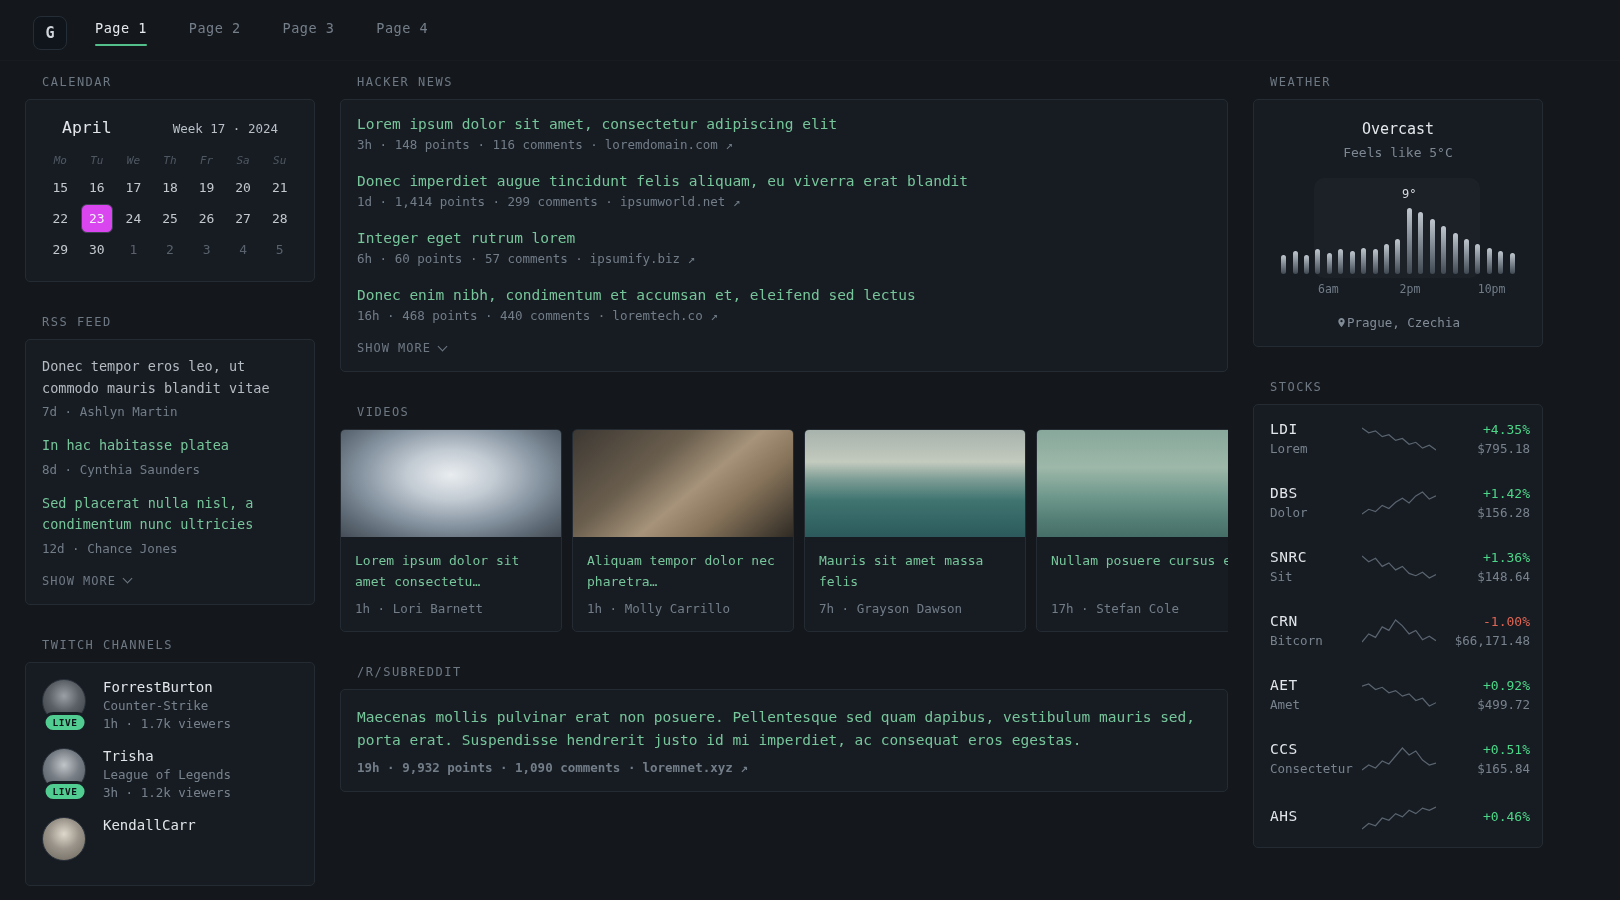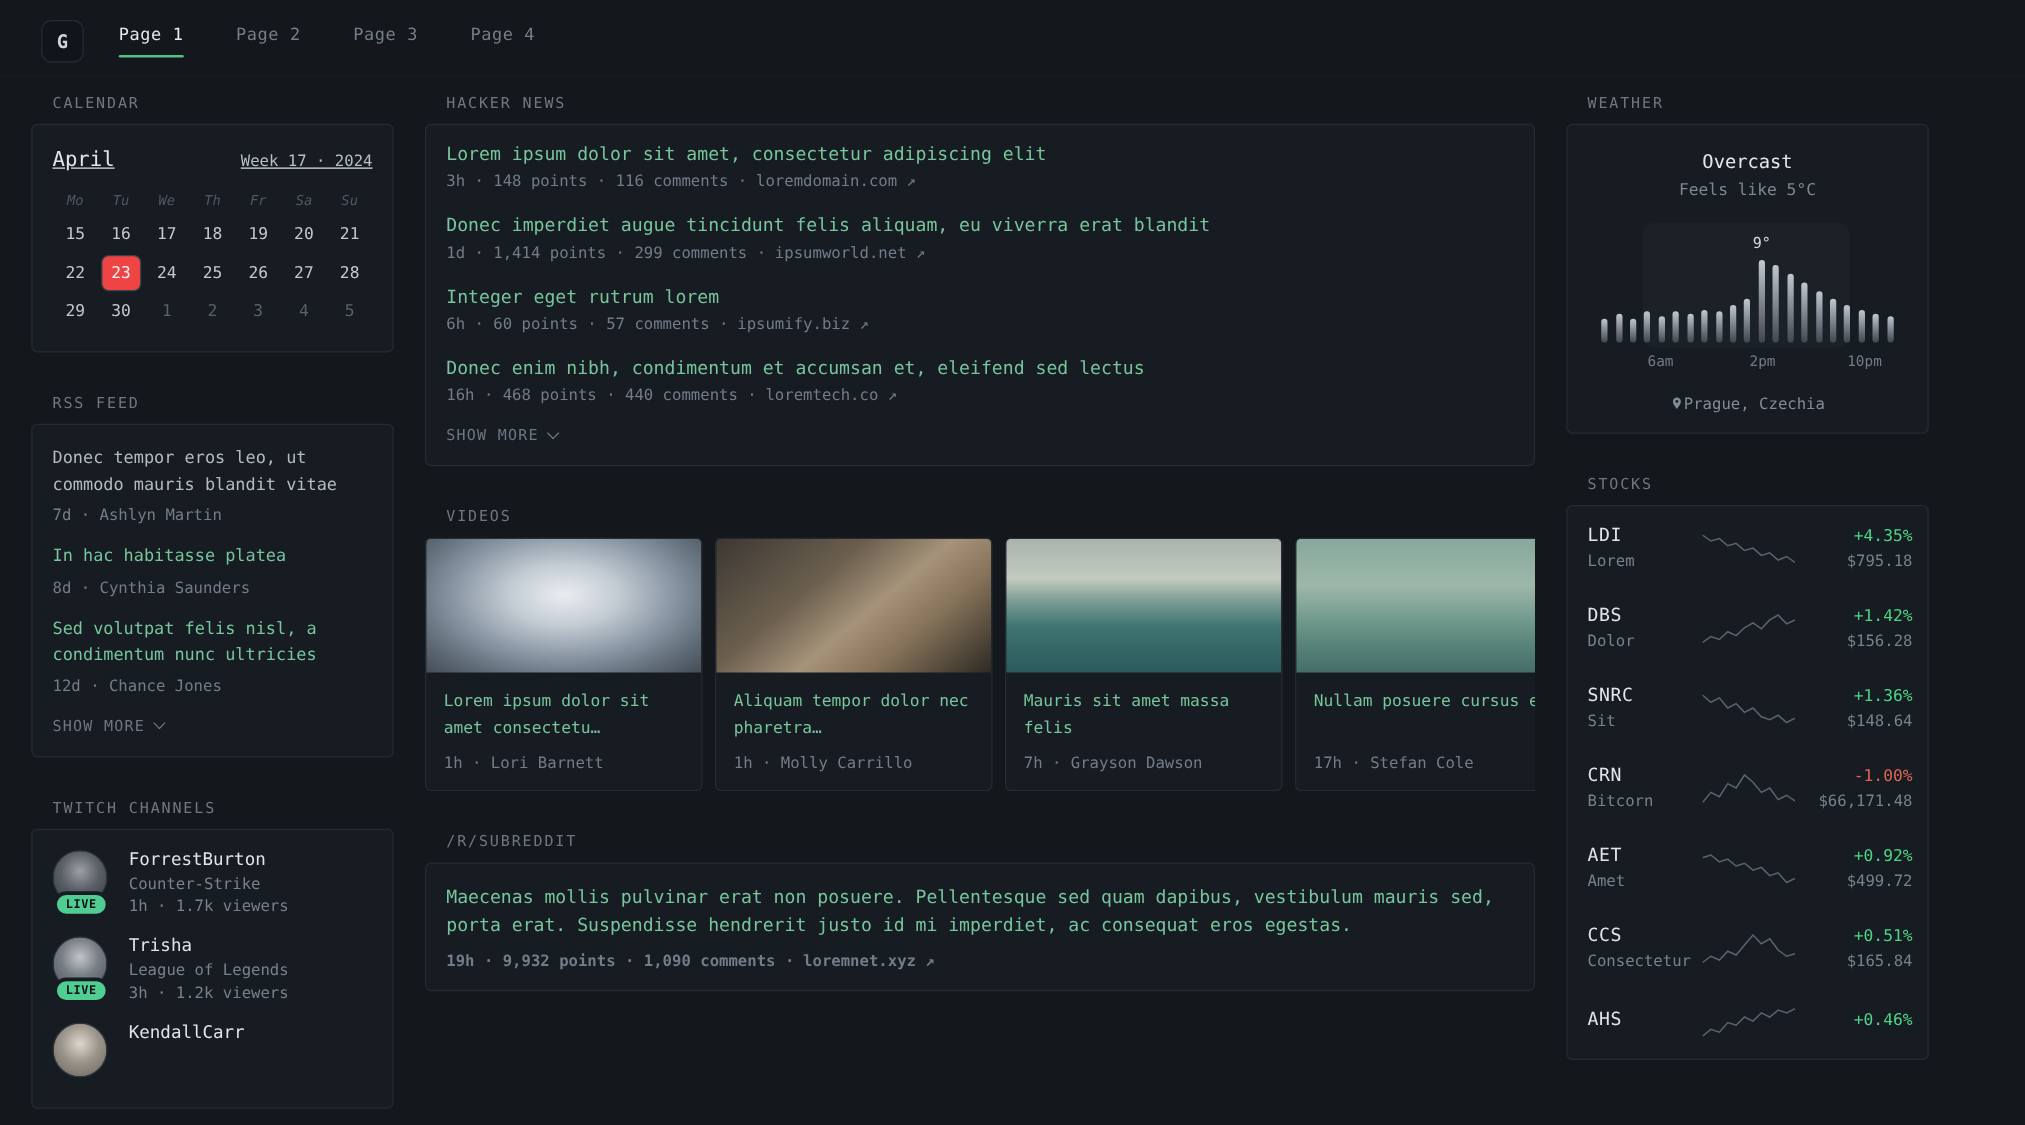--- a/index.html
+++ b/index.html
@@ -35,29 +35,29 @@
   .col-left,.col-right{width:290px; flex:none;}
   .col-mid{flex:1; min-width:0;}
   .col > section + section{margin-top:33px;}
   .sec{font-size:12px; font-weight:normal; color:var(--dimmer); letter-spacing:1.5px;
        margin:0 0 10px 17px;}
   .box{background:var(--box); border:1px solid var(--border); border-radius:5px;
        padding:16px;}
 
   
   .cal-head{display:flex; justify-content:space-between; align-items:baseline;
-       margin:2px 0 12px;text-decoration:underline;}
+       margin:2px 20px 12px;}
   .cal-month{font-size:16.5px; color:#e2e6ea;}
   .cal-week{font-size:12.5px; color:#b8bfc6;}
   .cal-days,.cal-grid{display:grid; grid-template-columns:repeat(7,1fr); text-align:center;}
   .cal-days span{font-size:11px; font-style:italic; color:#4f5862; padding:5px 0;}
   .cal-cell{font-size:13px; color:#c3c9cf; padding:6px 0; margin:1px 2px;
        border-radius:6px; border:1px solid transparent;}
   .cal-cell.muted{color:var(--muted);}
-  .cal-cell.selected{background:#ef4444; border-color:#39424c; color:#f0f3f5;}
+  .cal-cell.selected{background:#d946ef; border-color:#39424c; color:#f0f3f5;}
 
   
   .show-more{margin-top:18px; display:inline-flex; align-items:center; gap:8px;
        font-size:12px; letter-spacing:1px; color:var(--dimmer);}
   .chev{width:7px; height:7px; border-right:1.5px solid currentColor;
        border-bottom:1.5px solid currentColor; transform:rotate(45deg); margin-top:-4px;}
   .meta{font-size:12.5px; color:#727d88; margin-top:5px;}
   .domain{margin-left:7px;}
 
   
@@ -200,21 +200,21 @@
       <div class="box" data-interactable="false">
         <div class="rss-item" data-interactable="false">
           <a class="rss-title visited" data-interactable="true">Donec tempor eros leo, ut commodo mauris blandit vitae</a>
           <div class="meta" data-interactable="false">7d · Ashlyn Martin</div>
         </div>
         <div class="rss-item" data-interactable="false">
           <a class="rss-title" data-interactable="true">In hac habitasse platea</a>
           <div class="meta" data-interactable="false">8d · Cynthia Saunders</div>
         </div>
         <div class="rss-item" data-interactable="false">
-          <a class="rss-title" data-interactable="true">Sed volutpat felis nisl, a condimentum nunc ultricies</a>
+          <a class="rss-title" data-interactable="true">Sed placerat nulla nisl, a condimentum nunc ultricies</a>
           <div class="meta" data-interactable="false">12d · Chance Jones</div>
         </div>
         <div class="show-more" data-interactable="true">
           <span data-interactable="false">SHOW MORE</span>
           <span class="chev" data-interactable="false"></span>
         </div>
       </div>
     </section>
 
     <section data-interactable="false">

